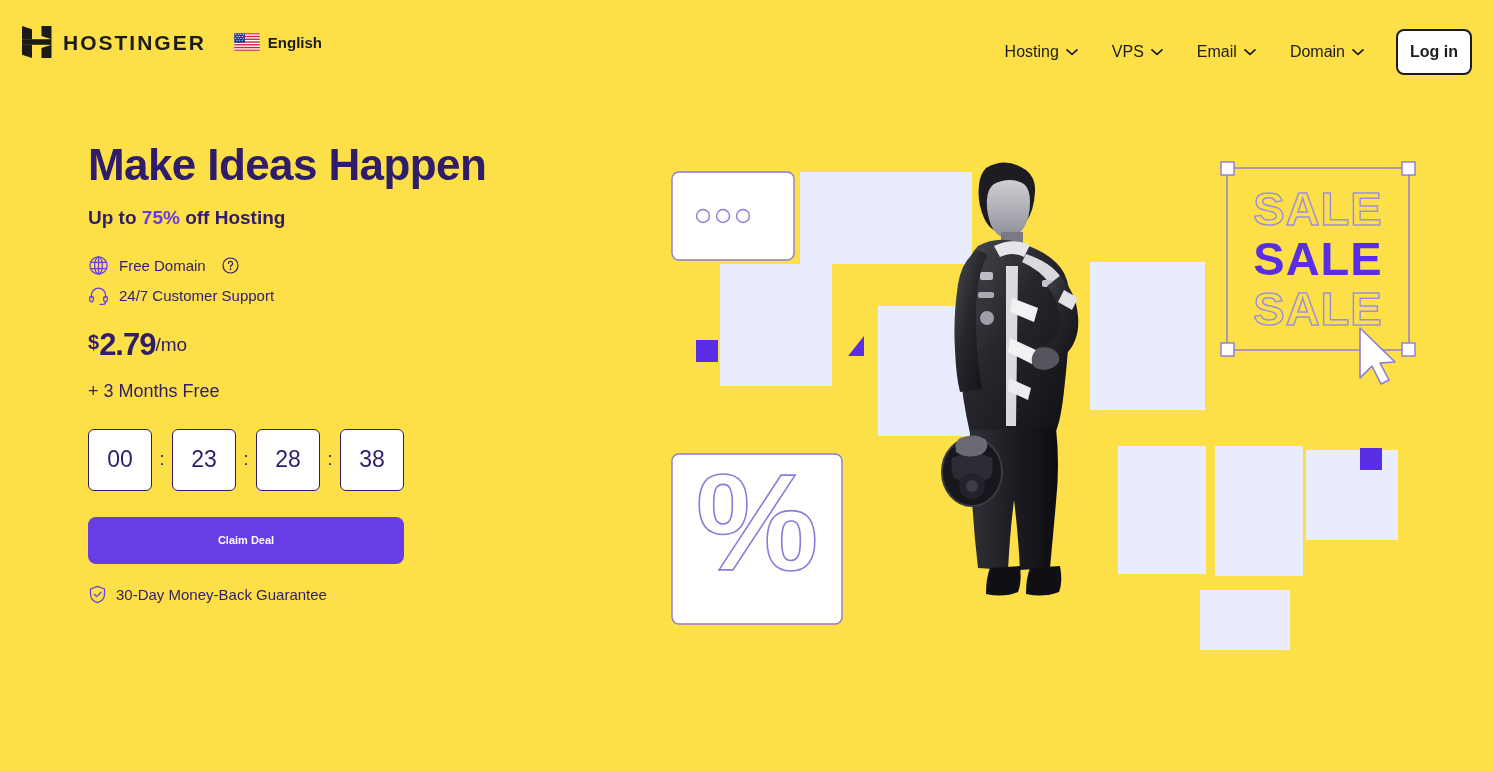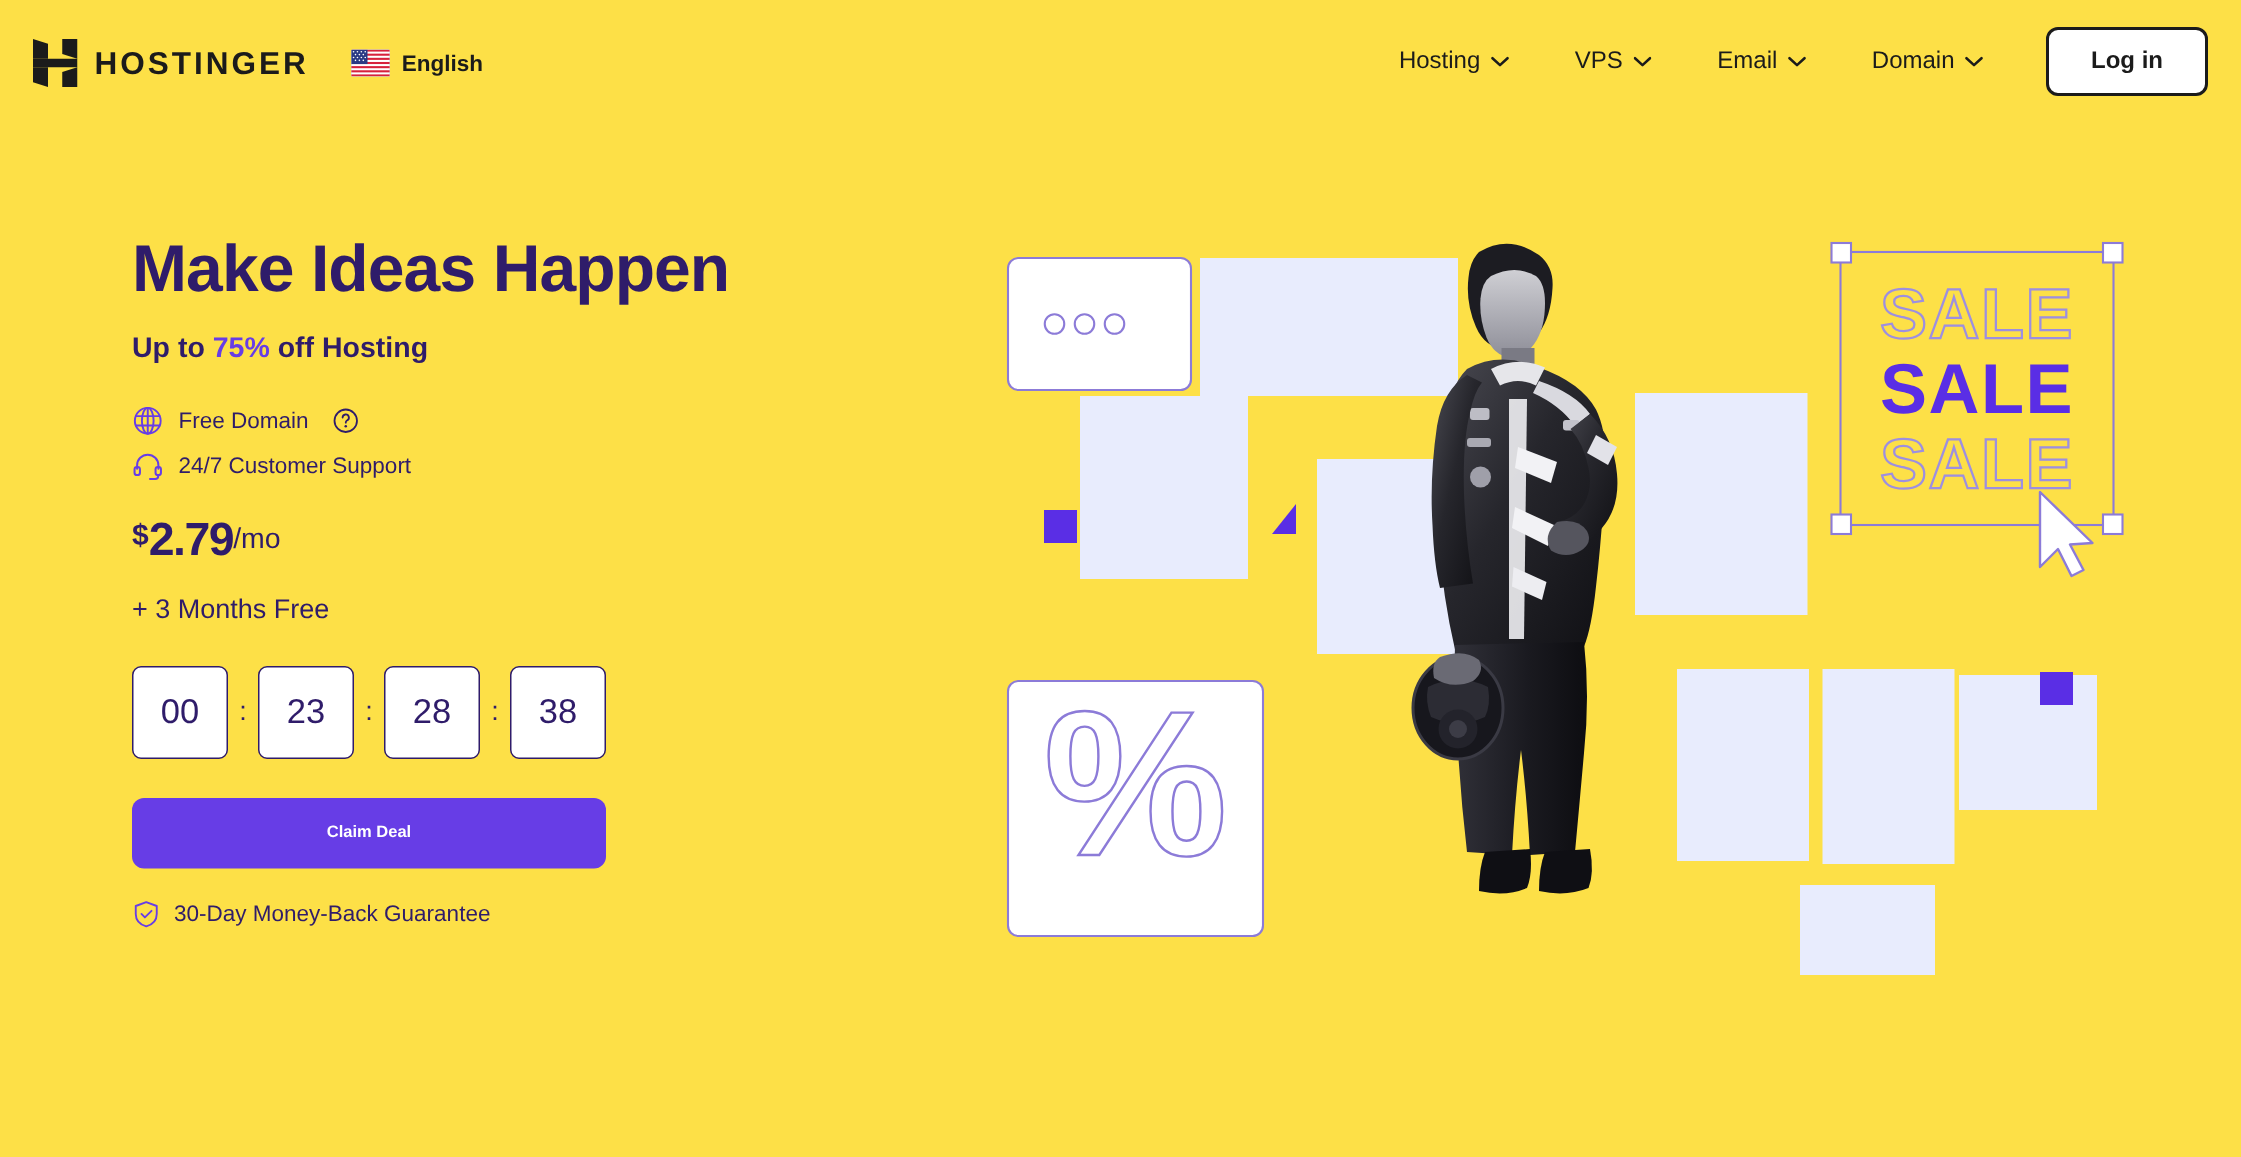--- a/index.html
+++ b/index.html
@@ -66,56 +66,56 @@
   .flag-icon { width: 26px; height: 18px; display: block; border-radius: 1px; }
   .lang-label {
     font-size: 15px;
     font-weight: 700;
     color: #1b1b1b;
   }
 
   .nav {
     position: absolute;
     right: 22px;
-    top: 18px;
-    display: flex;
-    align-items: center;
-    gap: 10px;
+    top: 29px;
+    display: flex;
+    align-items: center;
+    gap: 0px;
   }
 
   .nav-item {
     display: flex;
     align-items: center;
     gap: 7px;
     padding: 12px 17px;
     font-size: 16px;
     color: #1b1b1b;
     cursor: pointer;
     white-space: nowrap;
   }
   .chev { width: 12px; height: 8px; display: block; }
 
   .login-btn {
     margin-left: 15px;
-    padding: 12px 28px;
+    padding: 12px 12px;
     border: 2px solid #1b1b1b;
     border-radius: 8px;
     background: #ffffff;
     font-size: 16px;
     font-weight: 700;
     color: #1b1b1b;
     cursor: pointer;
     font-family: "Liberation Sans", sans-serif;
   }
 
   
   .left-col {
     position: absolute;
     left: 88px;
-    top: 155px;
+    top: 140px;
     width: 560px;
   }
 
   .headline {
     font-size: 44px;
     font-weight: 700;
     letter-spacing: -0.6px;
     color: #2f1c6a;
     line-height: 1.12;
   }

